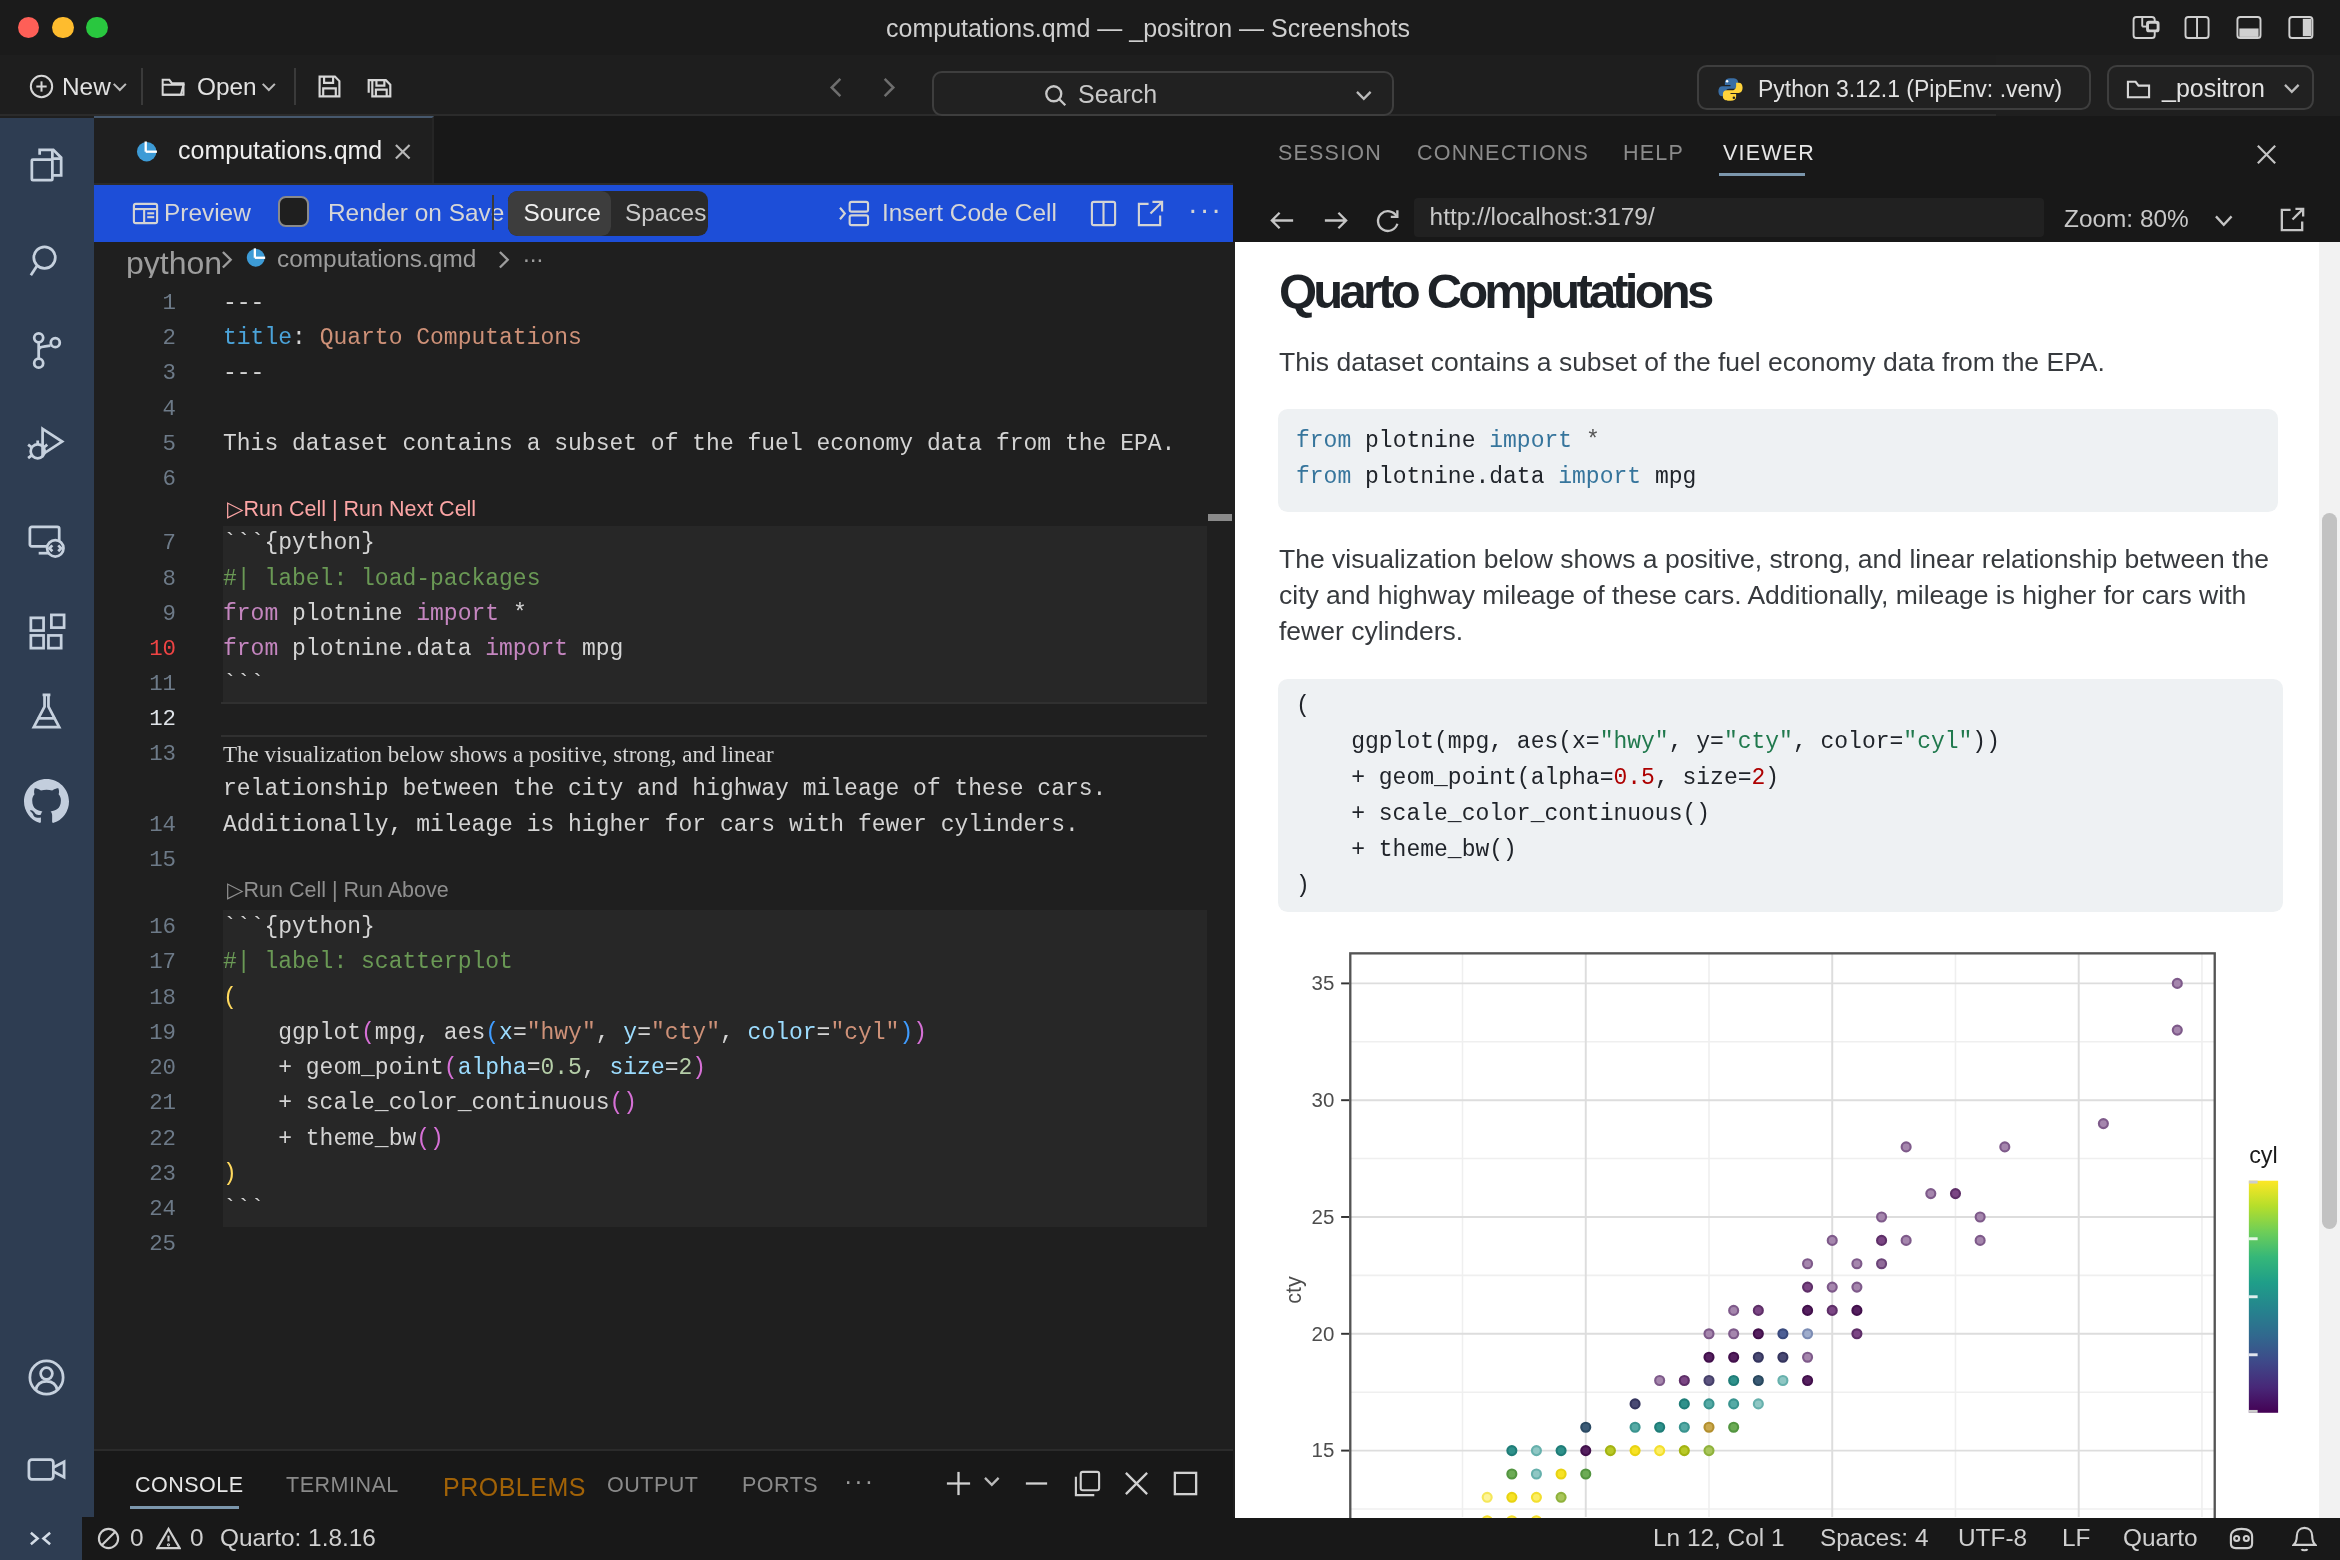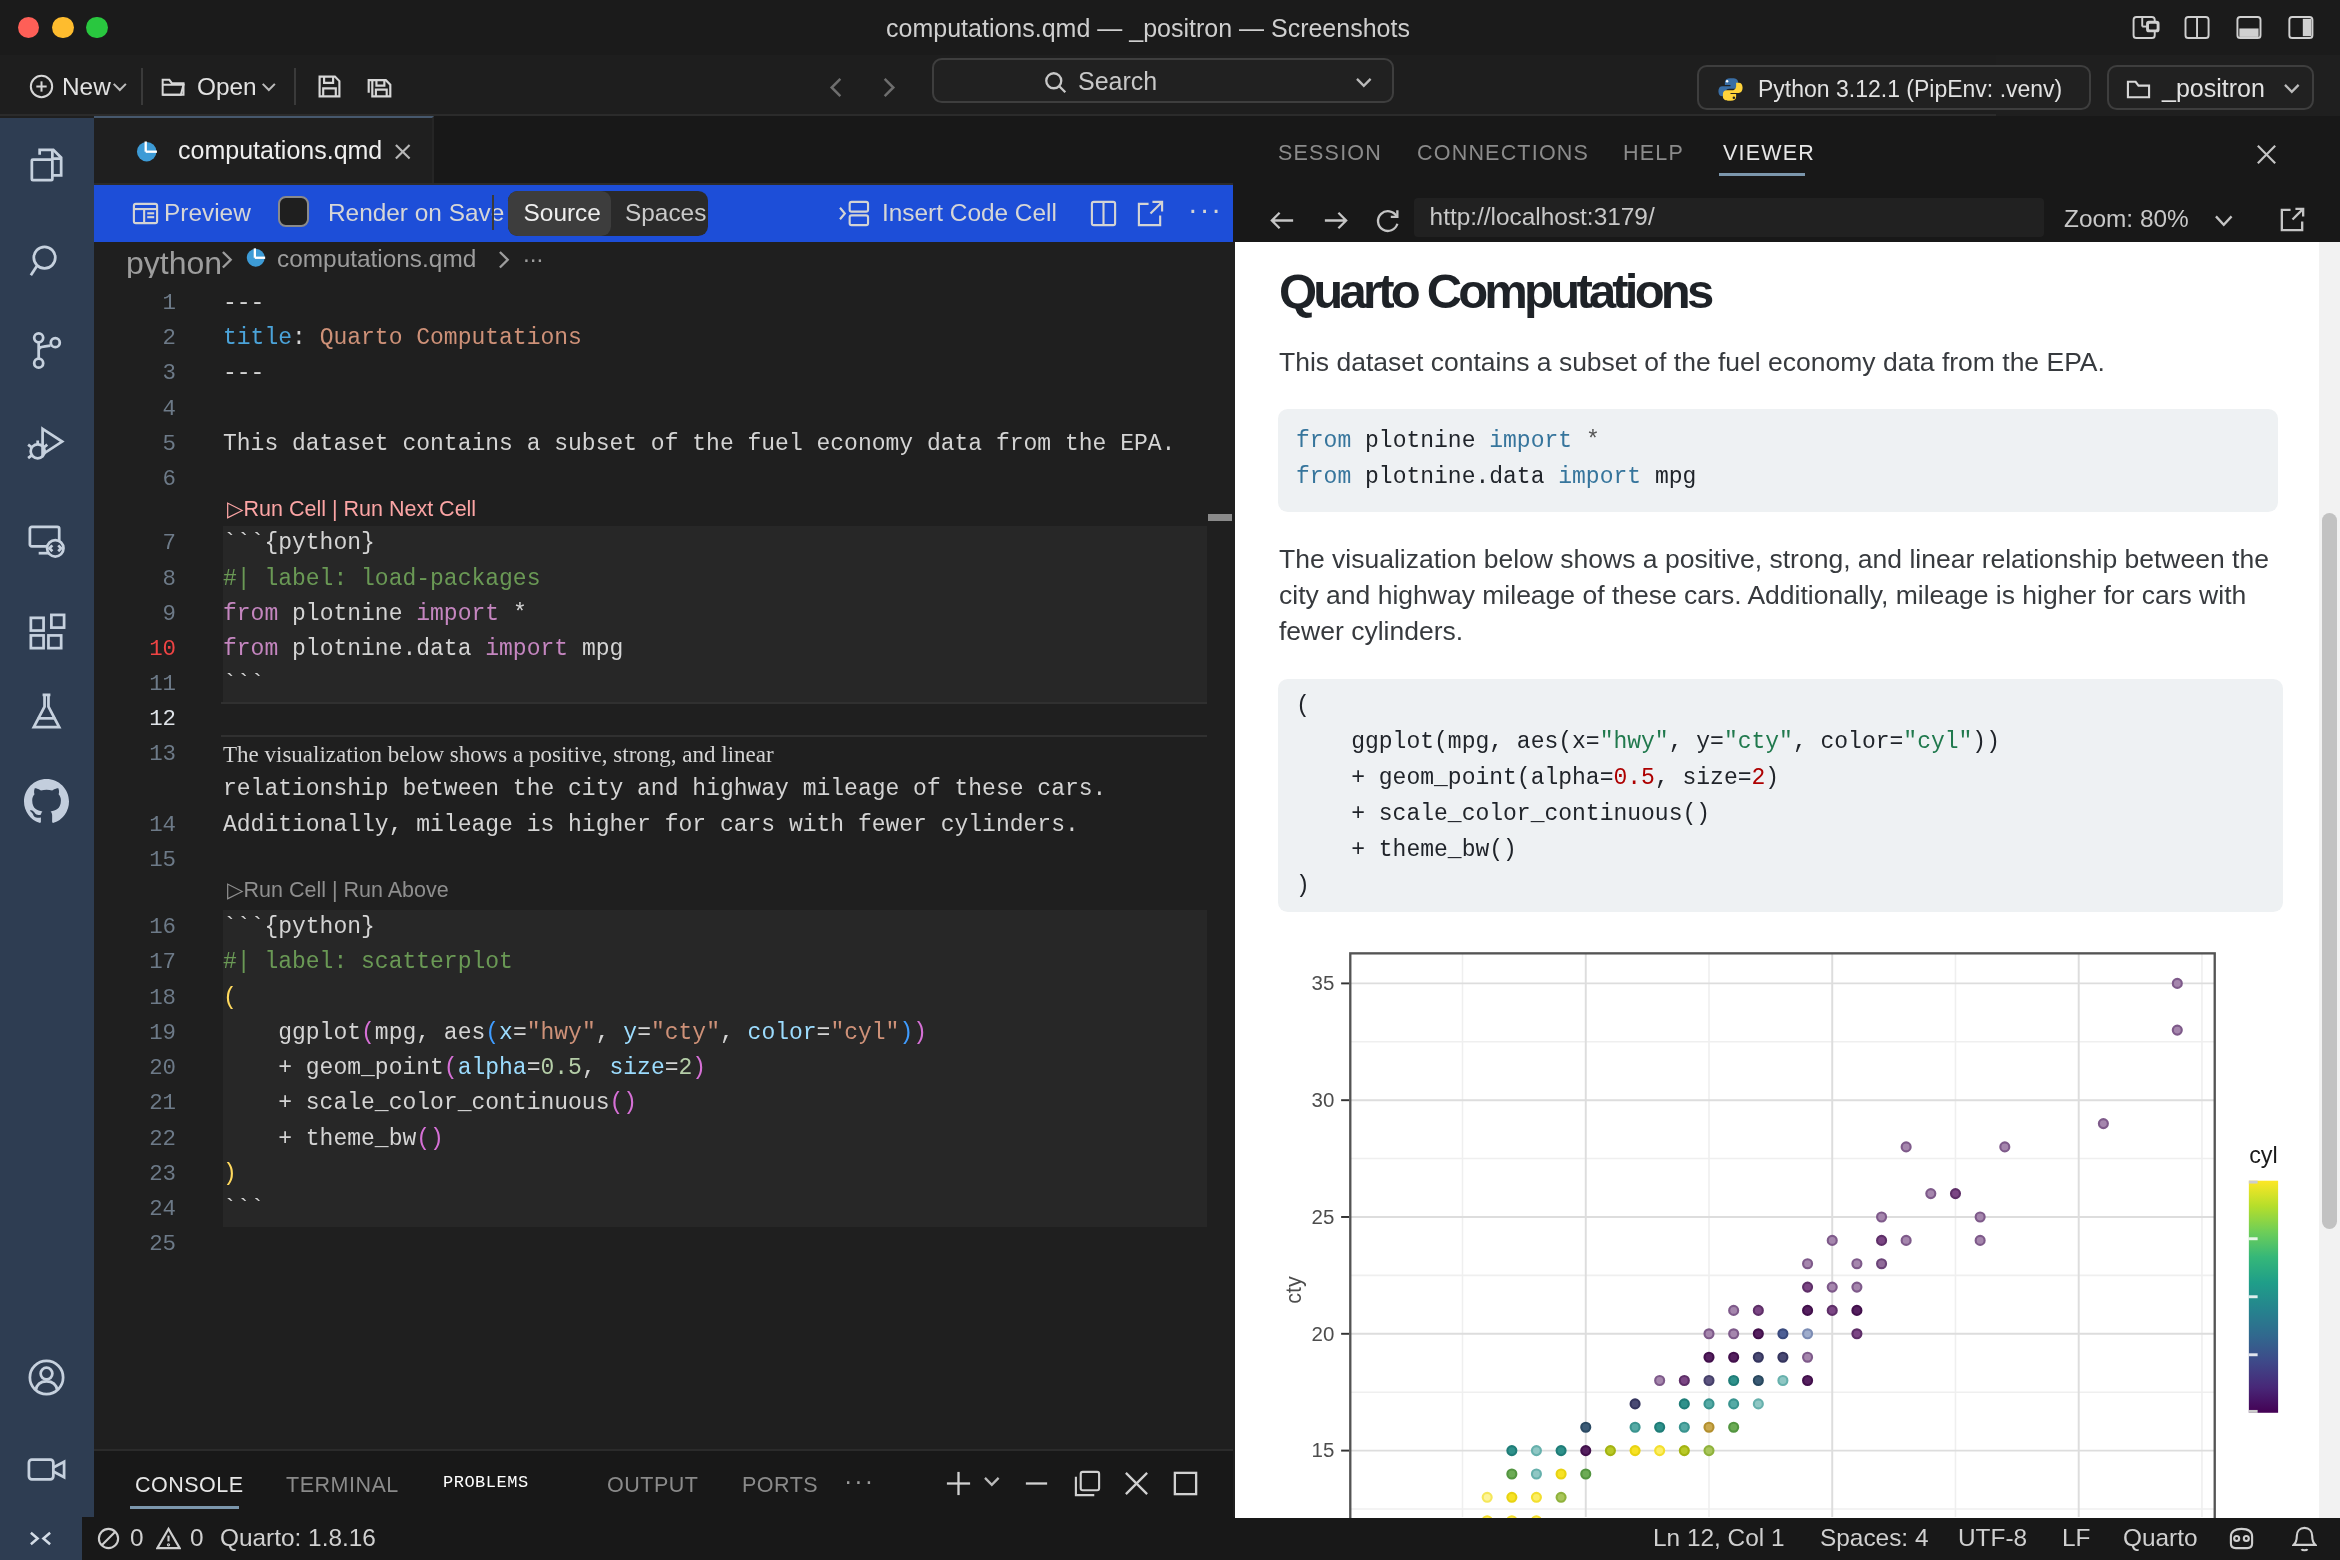--- a/index.html
+++ b/index.html
@@ -67,21 +67,21 @@
  <svg class="abs" style="left:365px;top:17.6px;" width="29" height="27" viewBox="0 0 16 15">
       <path d="M4 4 h7.5 L14 6.5 V13 H4 z" stroke="#d7d7d7" fill="none" stroke-width="1.2"></path>
       <path d="M6.3 4 v3 h4.4 V4 M6 13 v-3.8h6V13 M4 4 L2 4 V11" stroke="#d7d7d7" fill="none" stroke-width="1.2"></path>
     </svg>
  <svg class="abs" style="left:824px;top:19.5px;" width="25" height="25" viewBox="0 0 13 13">
       <path d="M8.5 2 L4 6.5 L8.5 11" stroke="#6e6e6e" fill="none" stroke-width="1.3"></path>
     </svg>
  <svg class="abs" style="left:876px;top:19.5px;" width="25" height="25" viewBox="0 0 13 13">
       <path d="M4.5 2 L9 6.5 L4.5 11" stroke="#6e6e6e" fill="none" stroke-width="1.3"></path>
     </svg>
- <div class="abs" style="left:932px;top:3px;width:462px;height:45px;background:#212121;border:2px solid #3e3e3e;border-radius:9.8px;">
+ <div class="abs" style="left:932px;top:16px;width:462px;height:45px;background:#212121;border:2px solid #3e3e3e;border-radius:9.8px;">
    <svg class="abs" style="left:109px;top:9.8px;" width="25" height="25" viewBox="0 0 13 13">
         <circle cx="5.6" cy="5.6" r="3.9" stroke="#c8c8c8" fill="none" stroke-width="1.2"></circle>
         <line x1="8.6" y1="8.6" x2="11.6" y2="11.6" stroke="#c8c8c8" stroke-width="1.2"></line>
       </svg>
    <div class="abs" style="left:144px;top:6.8px;font-size:25px;color:#c8c8c8;">Search</div>
    <svg class="abs" style="left:421px;top:16.6px;" width="17.6" height="11.7" viewBox="0 0 9 6">
         <path d="M1 1 L4.5 4.5 L8 1" stroke="#bbb" fill="none" stroke-width="1.2"></path>
       </svg>
  </div>
  <div class="abs" style="left:1697px;top:9.8px;width:394px;height:45px;background:#212121;border:2px solid #3e3e3e;border-radius:9.8px;">
@@ -303,21 +303,21 @@
       <div class="cl" style="top:1157px;"><span class="p1">)</span></div>
       <div class="cl" style="top:1192px;"><span class="w">```</span></div>
  </div>
 </div>
 <div class="abs" style="left:1208px;top:514px;width:24.4px;height:6.8px;background:#8a8a8a;"></div>
 
 <div class="abs" style="left:94px;top:1449px;width:1139px;height:68px;background:#181818;border-top:2px solid #2b2b2b;">
  <div class="abs" style="left:41px;top:21.5px;font-size:21.5px;letter-spacing:0.5px;color:#e7e7e7;">CONSOLE</div>
  <div class="abs" style="left:36px;top:55px;width:109px;height:2.9px;background:#7b96ac;"></div>
  <div class="abs" style="left:192px;top:21.5px;font-size:21.5px;letter-spacing:0.5px;color:#8a8a8a;">TERMINAL</div>
- <div class="abs" style="left:349px;top:21.5px;font-size:17px;letter-spacing:0.5px;color:#ffffff;font-family:Liberation Mono, monospace;">PROBLEMS</div>
+ <div class="abs" style="left:349px;top:21.5px;font-size:25px;letter-spacing:0.5px;color:#a16207;">PROBLEMS</div>
  <div class="abs" style="left:513px;top:21.5px;font-size:21.5px;letter-spacing:0.5px;color:#8a8a8a;">OUTPUT</div>
  <div class="abs" style="left:648px;top:21.5px;font-size:21.5px;letter-spacing:0.5px;color:#8a8a8a;">PORTS</div>
  <div class="abs" style="left:750px;top:15.6px;font-size:25px;color:#9a9a9a;letter-spacing:2px;">···</div>
  <svg class="abs" style="left:850px;top:17.6px;" width="29" height="29" viewBox="0 0 15 15">
       <g stroke="#d0d0d0" stroke-width="1.2">
         <line x1="7.5" y1="1.5" x2="7.5" y2="13.5"></line>
         <line x1="1.5" y1="7.5" x2="13.5" y2="7.5"></line>
       </g>
     </svg>
  <svg class="abs" style="left:889px;top:25px;" width="17.6" height="11.7" viewBox="0 0 9 6">

